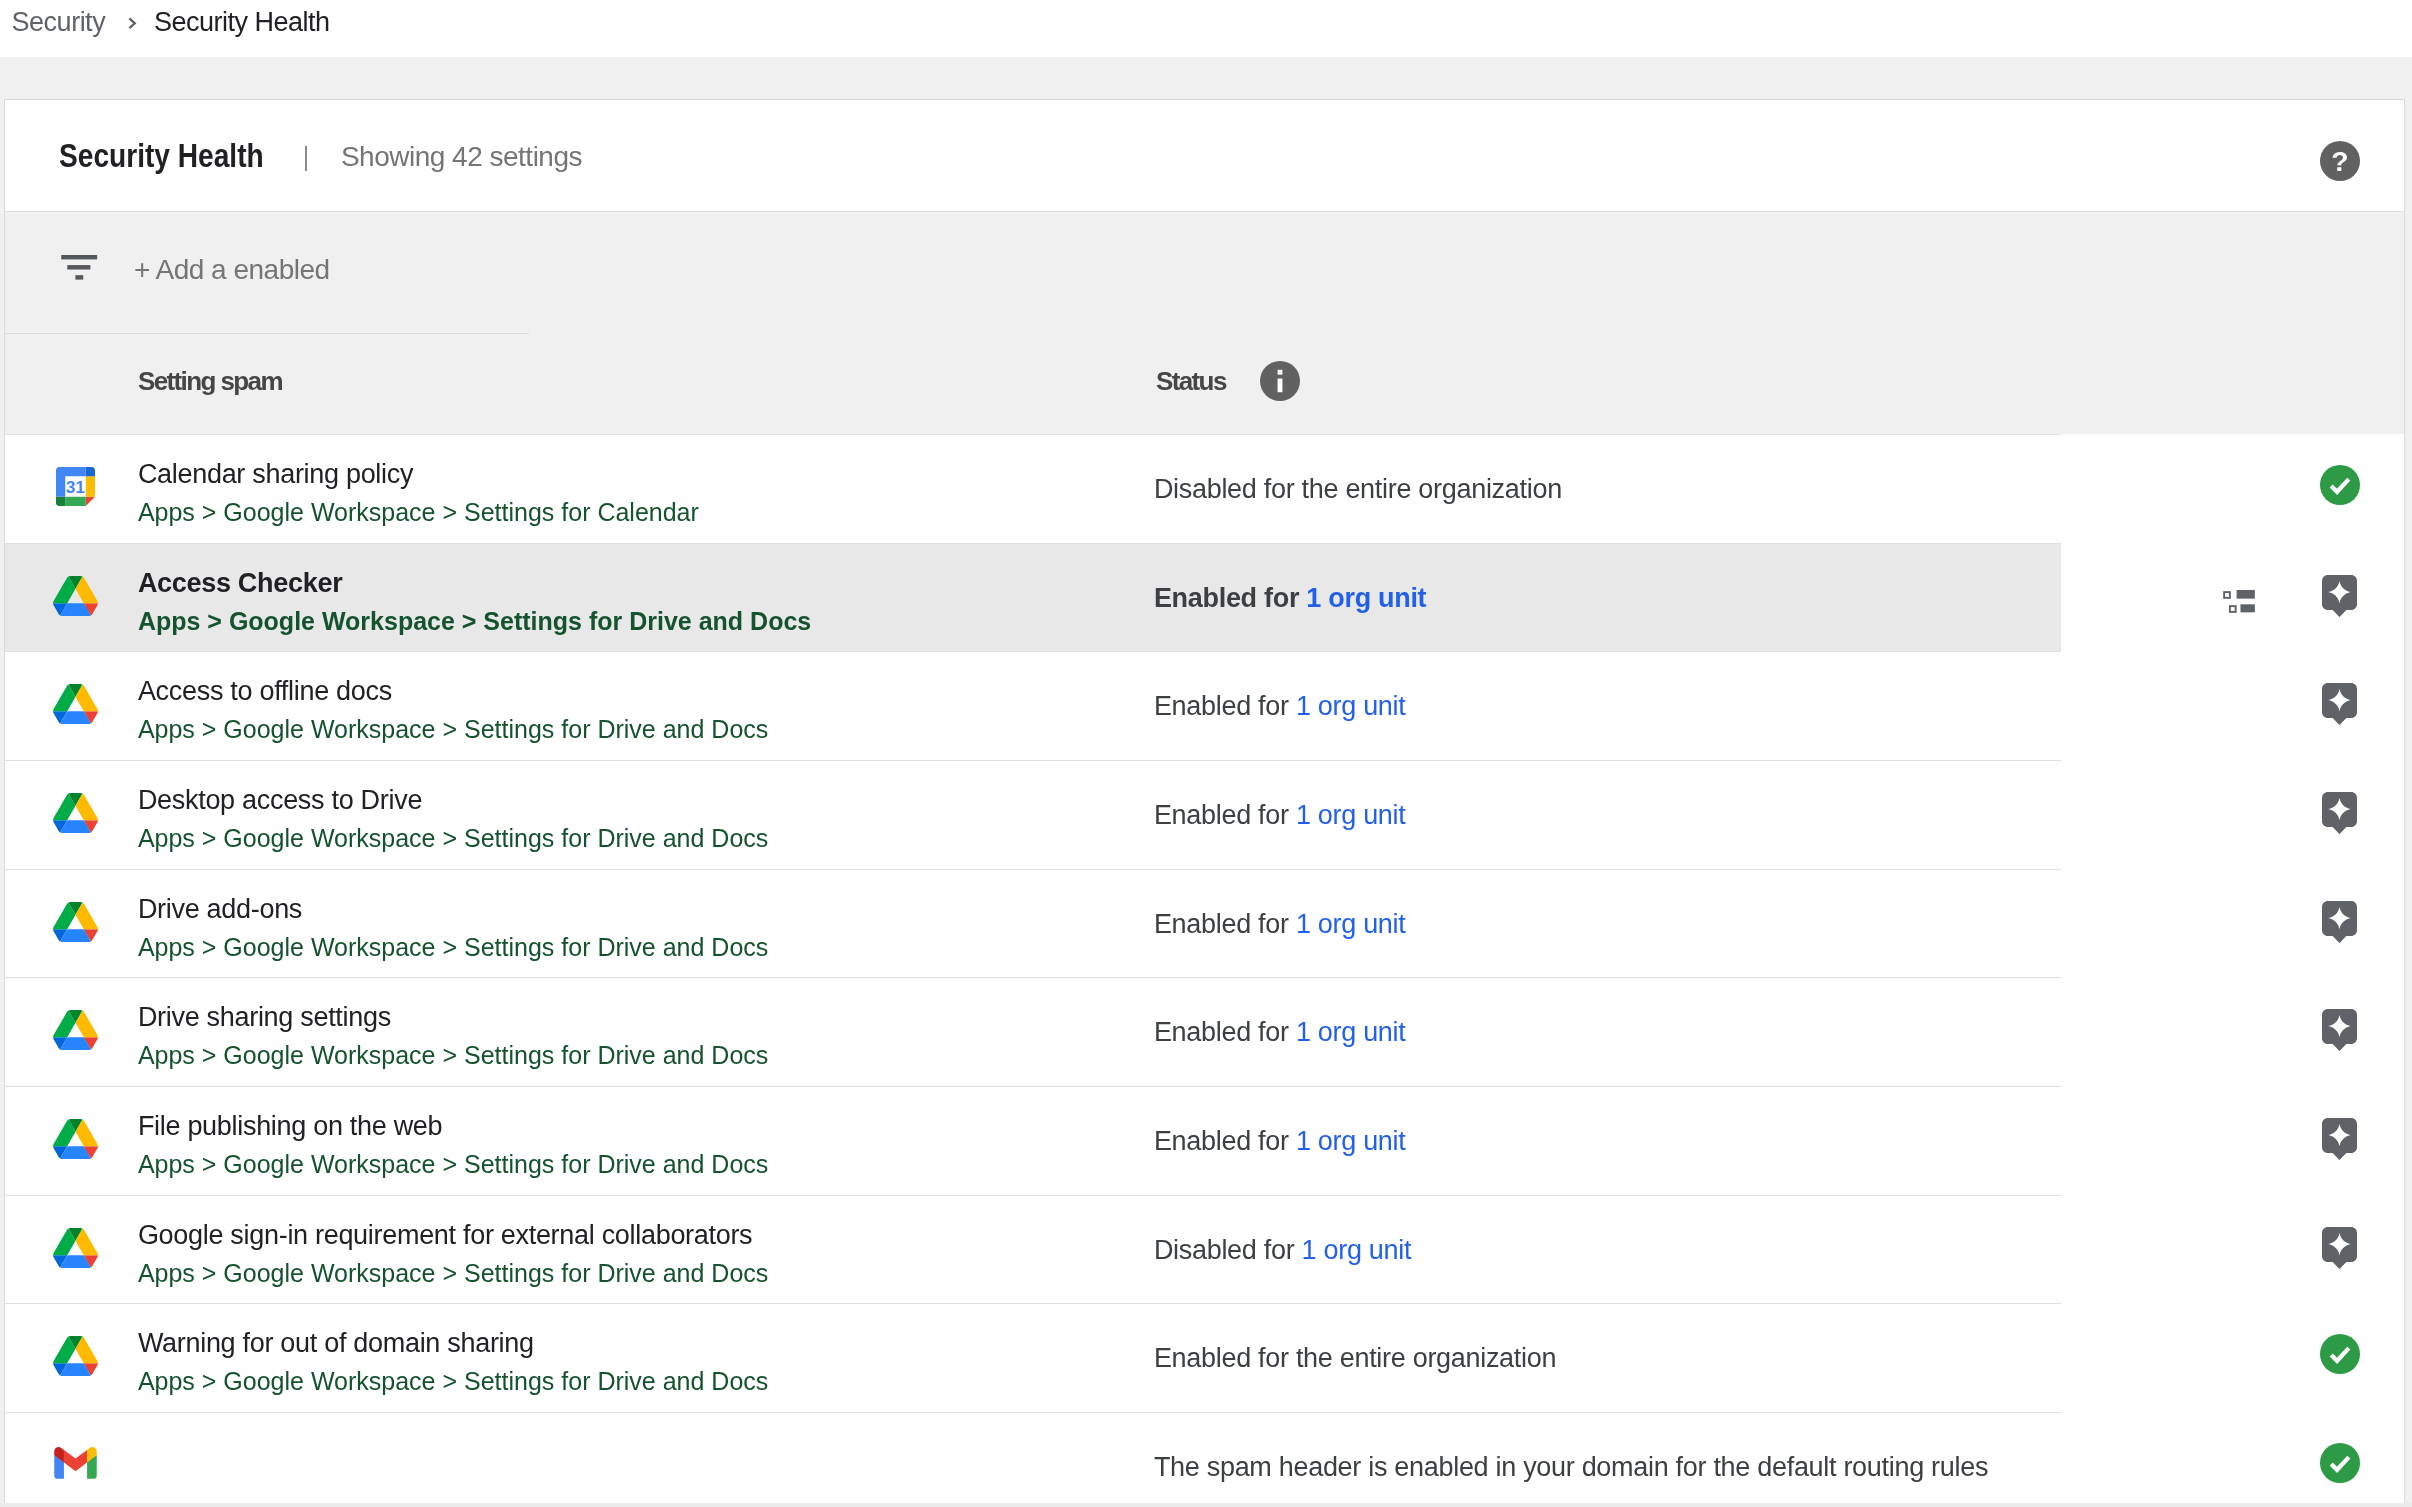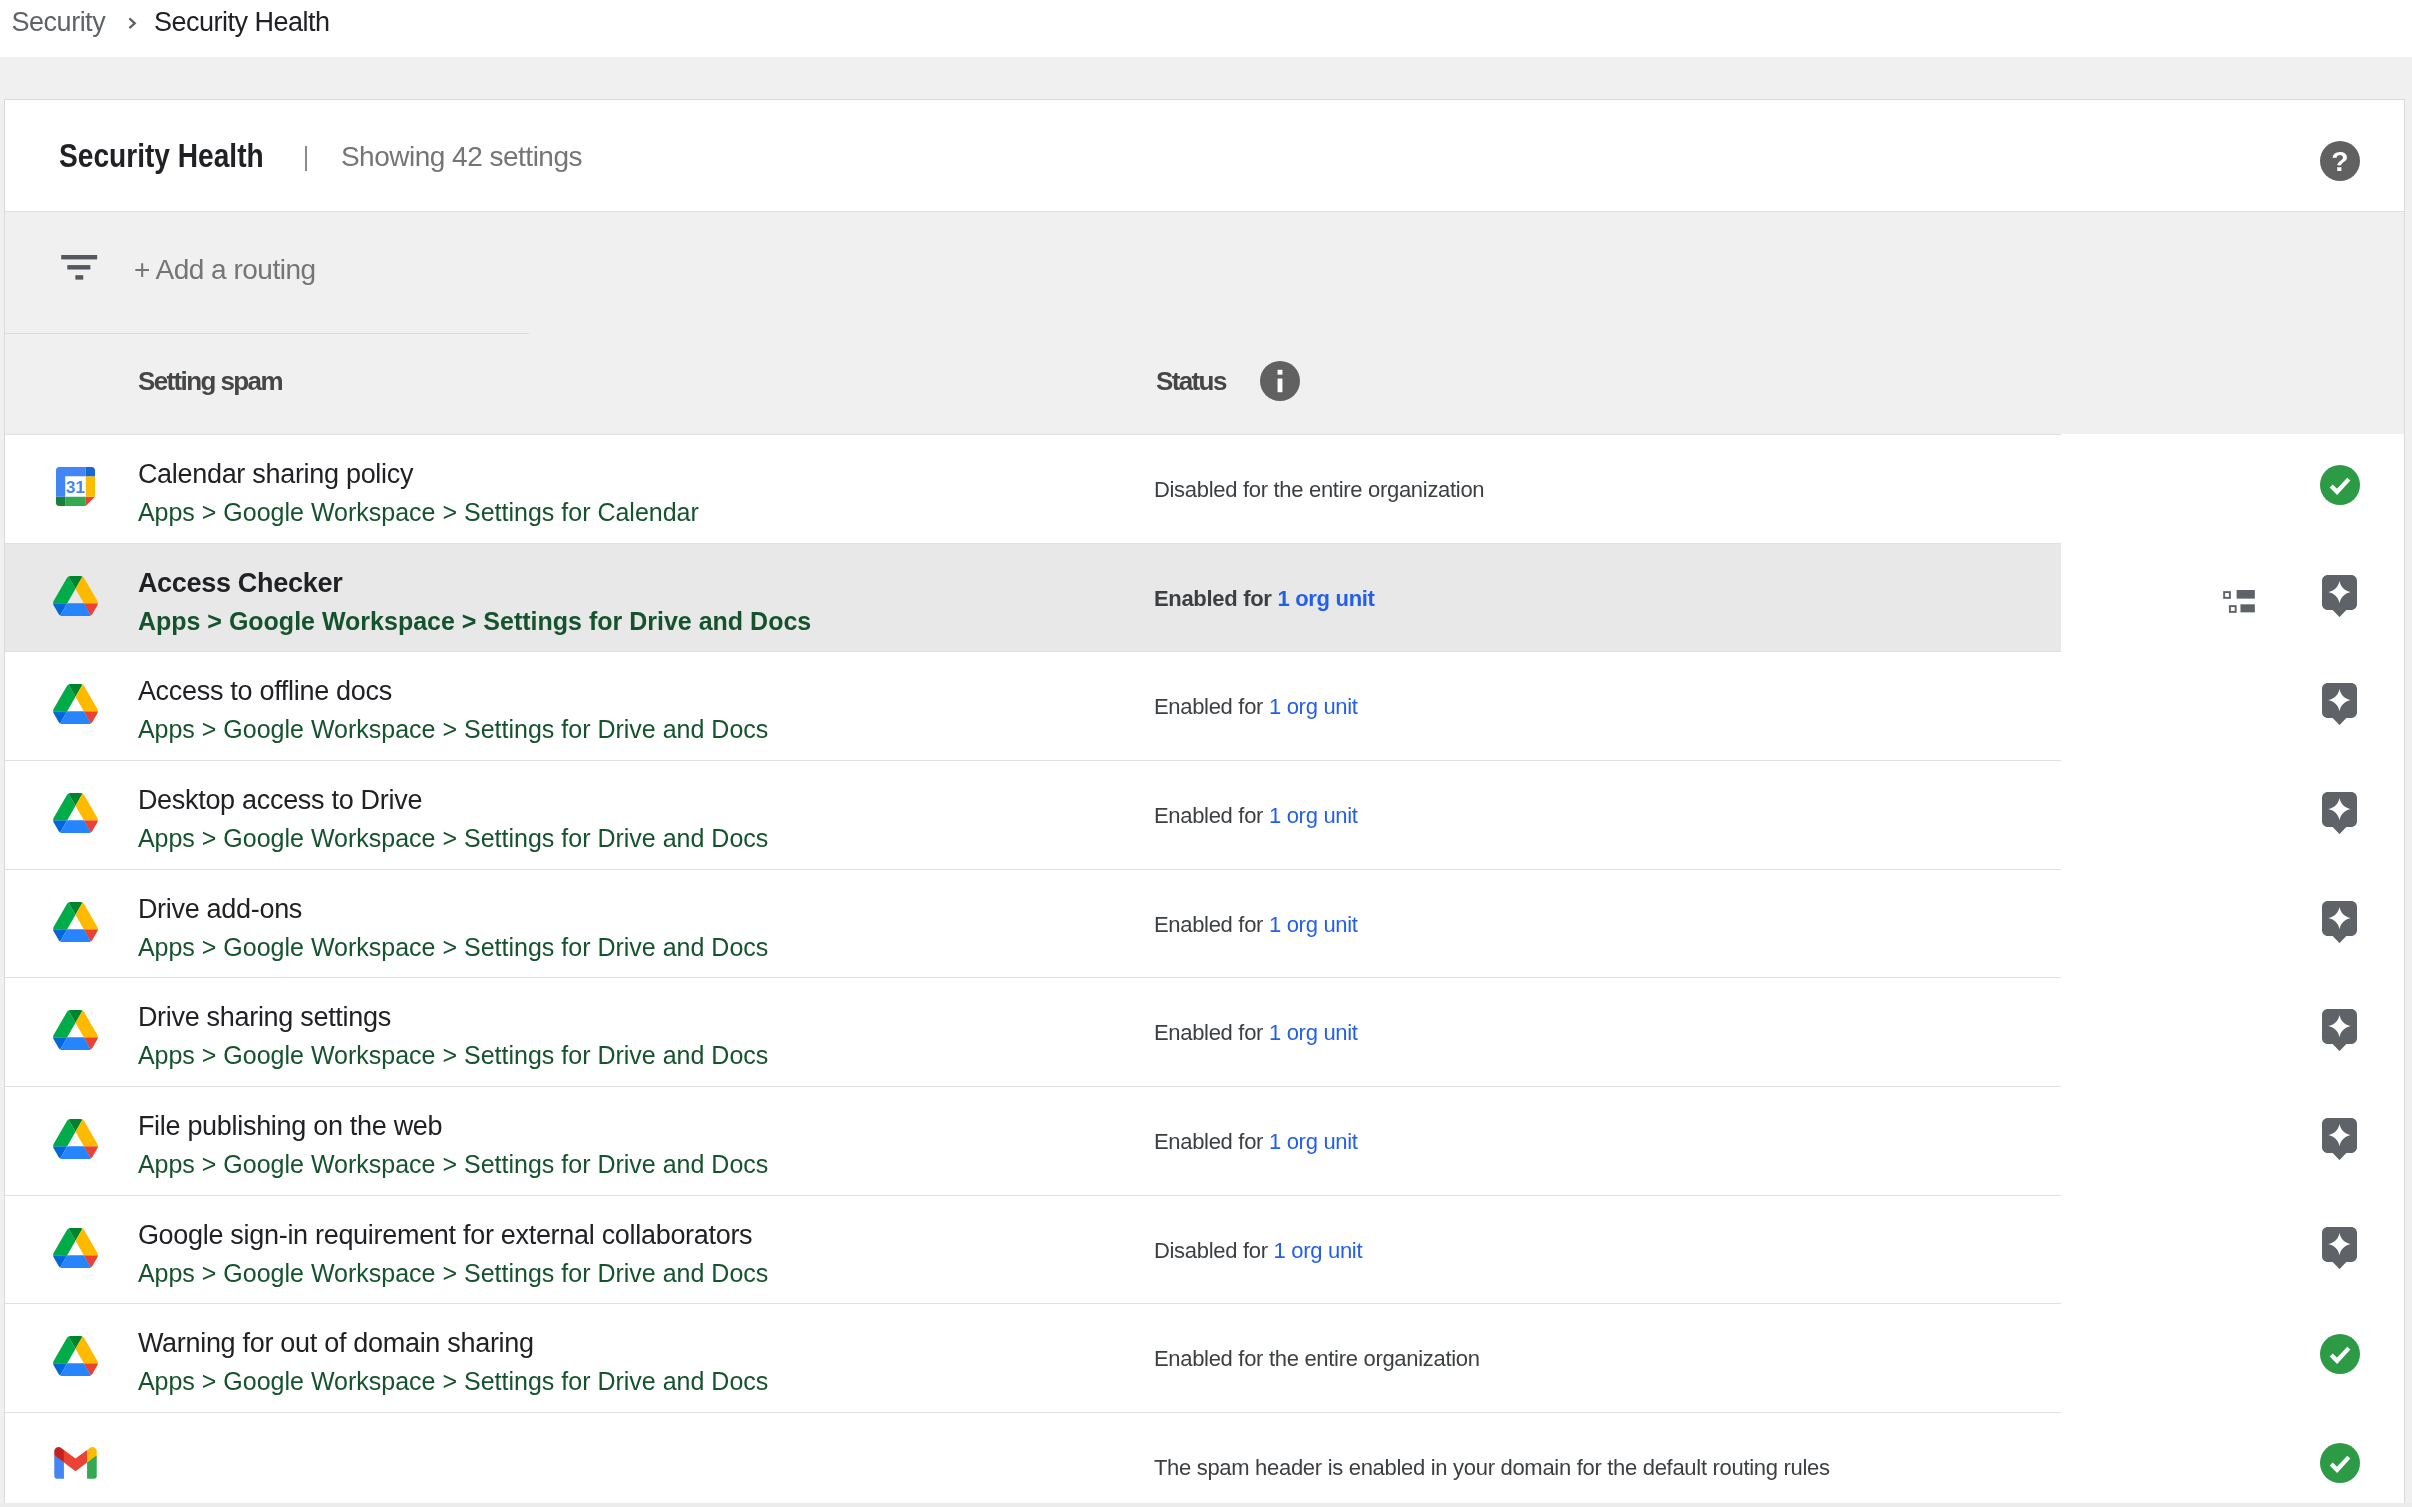--- a/index.html
+++ b/index.html
@@ -16,21 +16,21 @@
   .h2 { position:absolute; left:336px; top:43px; font-size:28px; line-height:28px; letter-spacing:-0.5px; color:#757575; }
   #fzone { position:absolute; left:0; top:112px; width:2399px; height:222px; background:#f0f0f0; }
   .addfilter { position:absolute; left:129px; top:44px; font-size:28px; line-height:28px; letter-spacing:-0.5px; color:#757575; }
   .fline { position:absolute; left:0; top:121px; width:524px; height:1px; background:#dcdcdc; }
   .colhead { position:absolute; top:156px; font-size:26px; line-height:26px; letter-spacing:-1.6px; font-weight:bold; color:#454746; }
   #rows { position:absolute; left:0; top:334px; width:2399px; }
   .row { position:absolute; left:0; width:2056px; height:109px; border-top:1px solid #e0e0e0; background:#fff; }
   .row.hl { background:#e8e8e8;font-weight:bold; }
   .t { position:absolute; left:133px; top:26px; font-size:27px; line-height:27px; letter-spacing:-0.3px; color:#202124; white-space:nowrap; }
   .s { position:absolute; left:133px; top:65px; font-size:25px; line-height:25px; color:#14532d; white-space:nowrap; }
-  .st { position:absolute; left:1149px; top:41px; font-size:22px; line-height:27px; letter-spacing:-0.3px; color:#3c4043; white-space:nowrap; }
+  .st { position:absolute; left:1149px; top:41px; font-size:27px; line-height:27px; letter-spacing:-0.3px; color:#3c4043; white-space:nowrap; }
   .st a { color:#2360ea; text-decoration:none;margin-top:8px; }
   #botstrip { position:absolute; left:0; top:1503px; width:2412px; height:4.9px; background:#ececec; z-index:50; }
 </style>
 </head>
 <body>
 <div id="crumbbar">
   <span class="crumb1">Security</span>
   <svg class="abs" style="left:126px;top:16.5px" width="12.6" height="12.6" viewBox="0 0 13 13" fill="none">
       <path d="M3.5 1.5 L9 6.5 L3.5 11.5" stroke="#5f6368" stroke-width="2.4" stroke-linecap="butt"></path>
     </svg>
@@ -45,21 +45,21 @@
         <circle cx="20.5" cy="20.5" r="20.5" fill="#616161"></circle>
         <text x="20.5" y="30.5" font-size="29" font-weight="bold" fill="#ffffff" text-anchor="middle" font-family="Liberation Sans">?</text>
       </svg>
   </div>
   <div id="fzone">
     <svg class="abs" style="left:56px;top:43px" width="37" height="25" viewBox="0 0 38 26">
         <rect x="0" y="0" width="37.4" height="4.6" fill="#54575b"></rect>
         <rect x="6.3" y="10.5" width="24" height="4.6" fill="#54575b"></rect>
         <rect x="14.7" y="21" width="8.2" height="4.6" fill="#54575b"></rect>
       </svg>
-    <span class="addfilter">+ Add a routing</span>
+    <span class="addfilter">+ Add a enabled</span>
     <div class="fline"></div>
     <span class="colhead" style="left:133px">Setting spam</span>
     <span class="colhead" style="left:1151px">Status</span>
     <svg class="abs" style="left:1255px;top:149px" width="40" height="40" viewBox="0 0 41 41">
         <circle cx="20.5" cy="20.5" r="20.5" fill="#616161"></circle>
         <rect x="18" y="9" width="5" height="5" fill="#fff"></rect>
         <rect x="18" y="18" width="5" height="14" fill="#fff"></rect>
       </svg>
   </div>
   <div id="rows">

